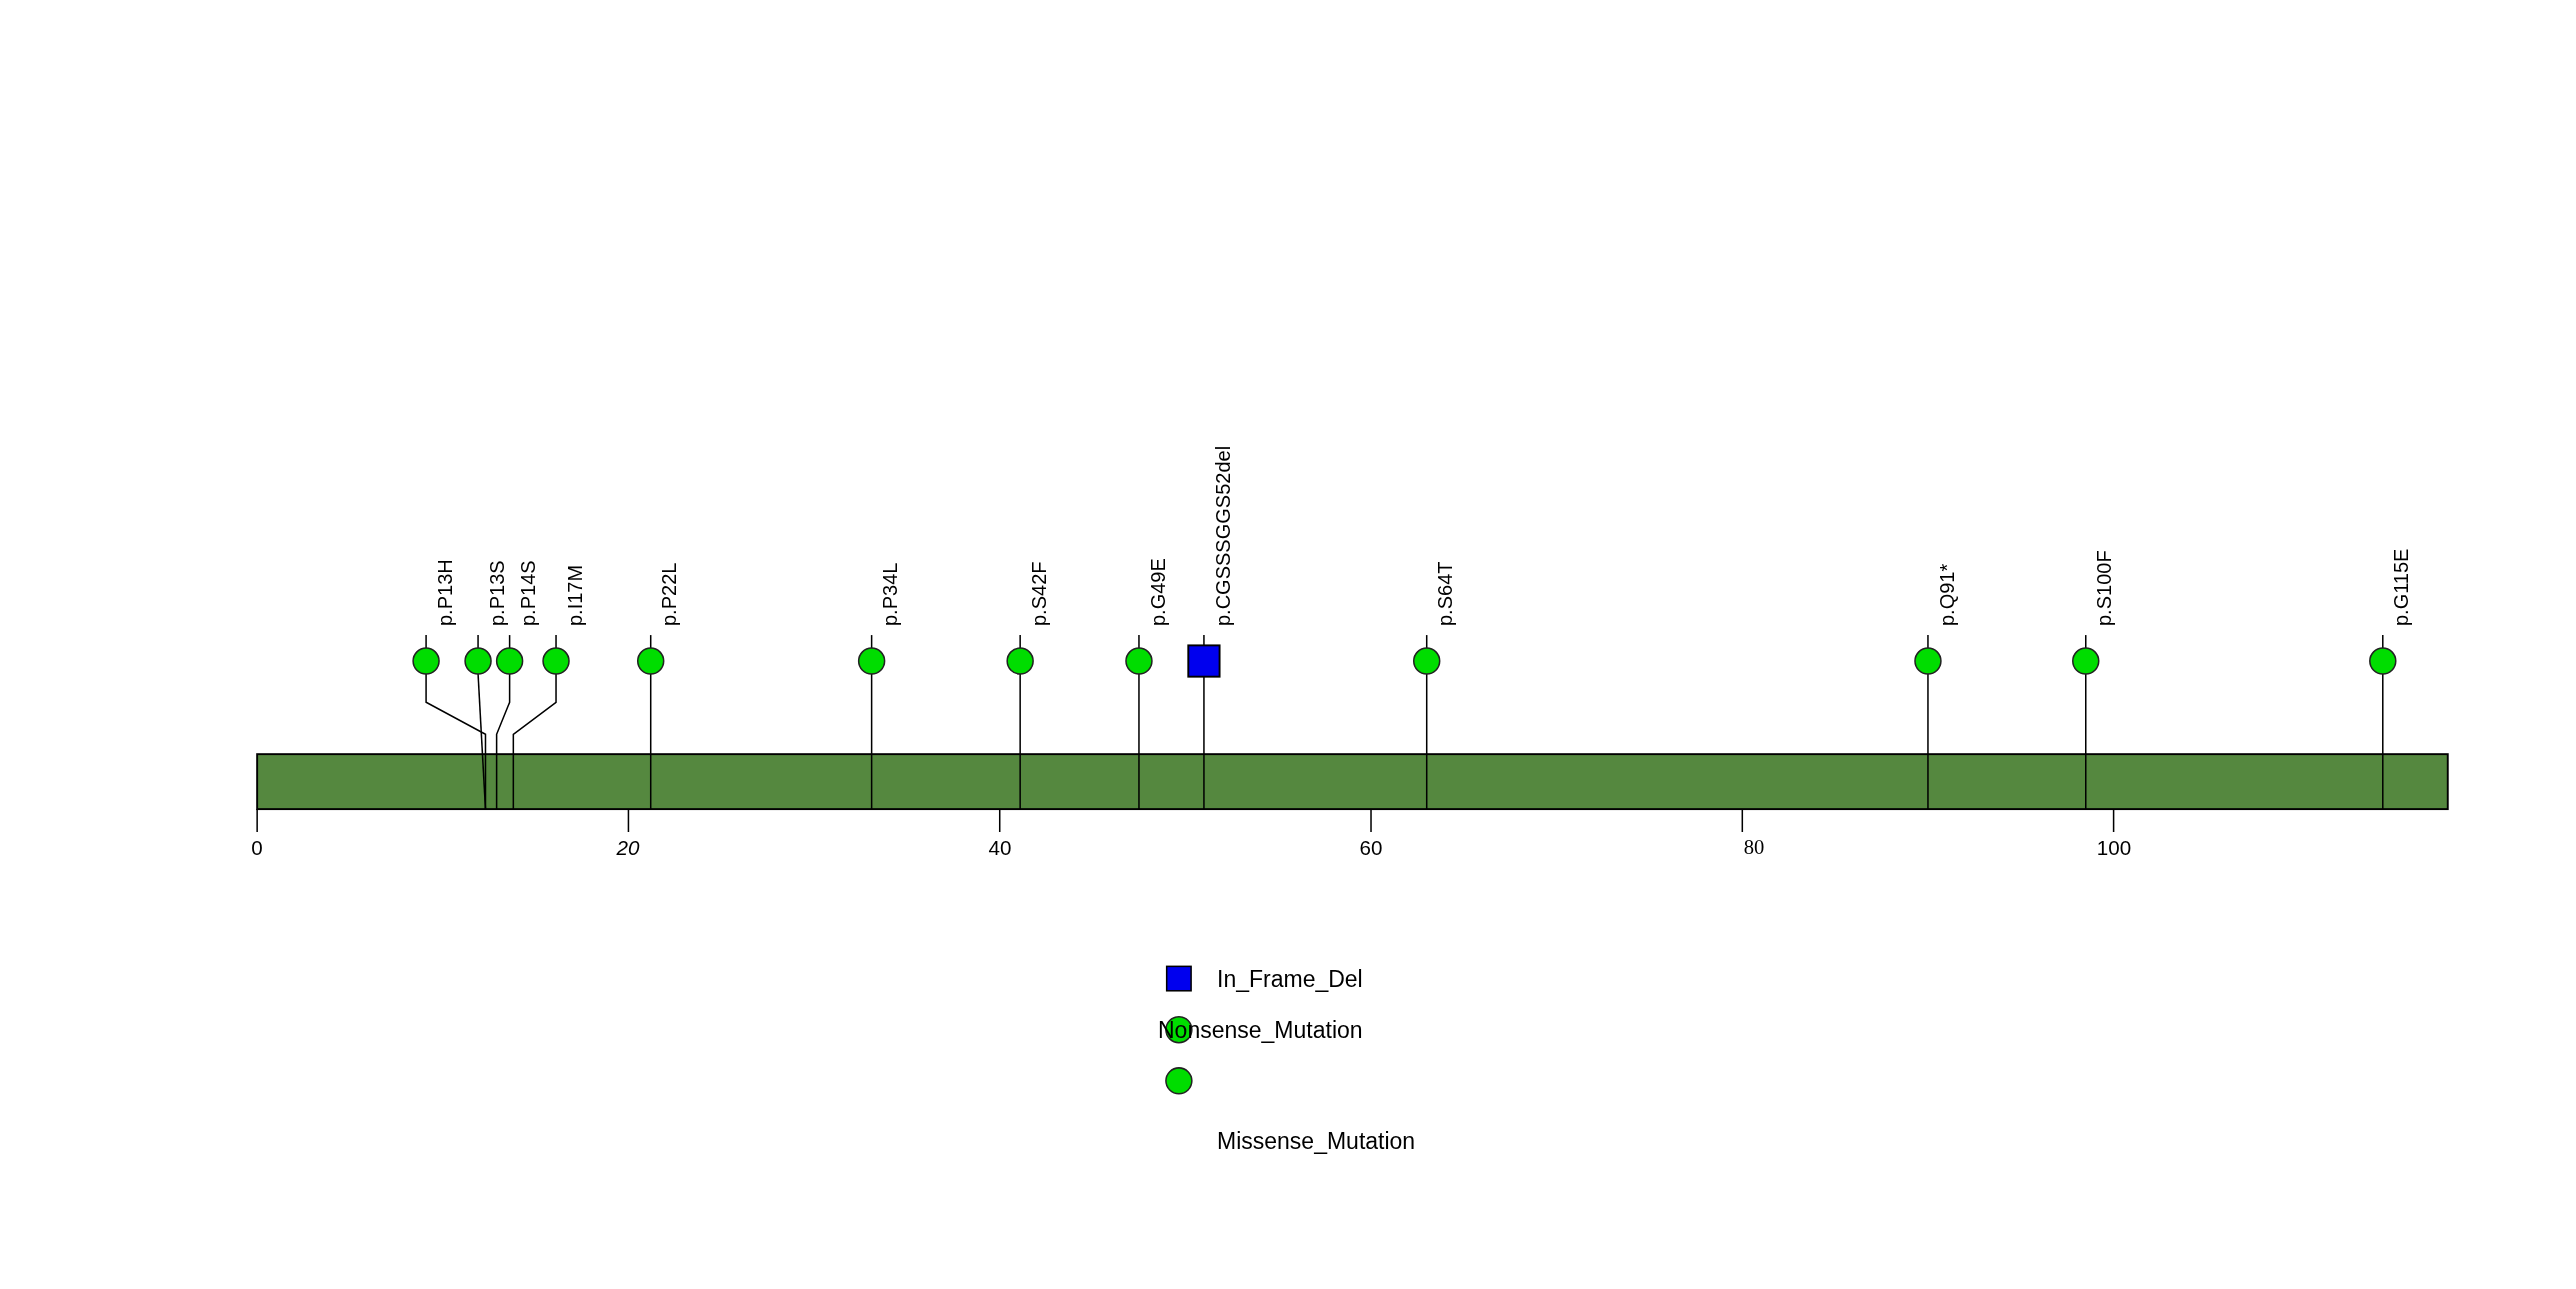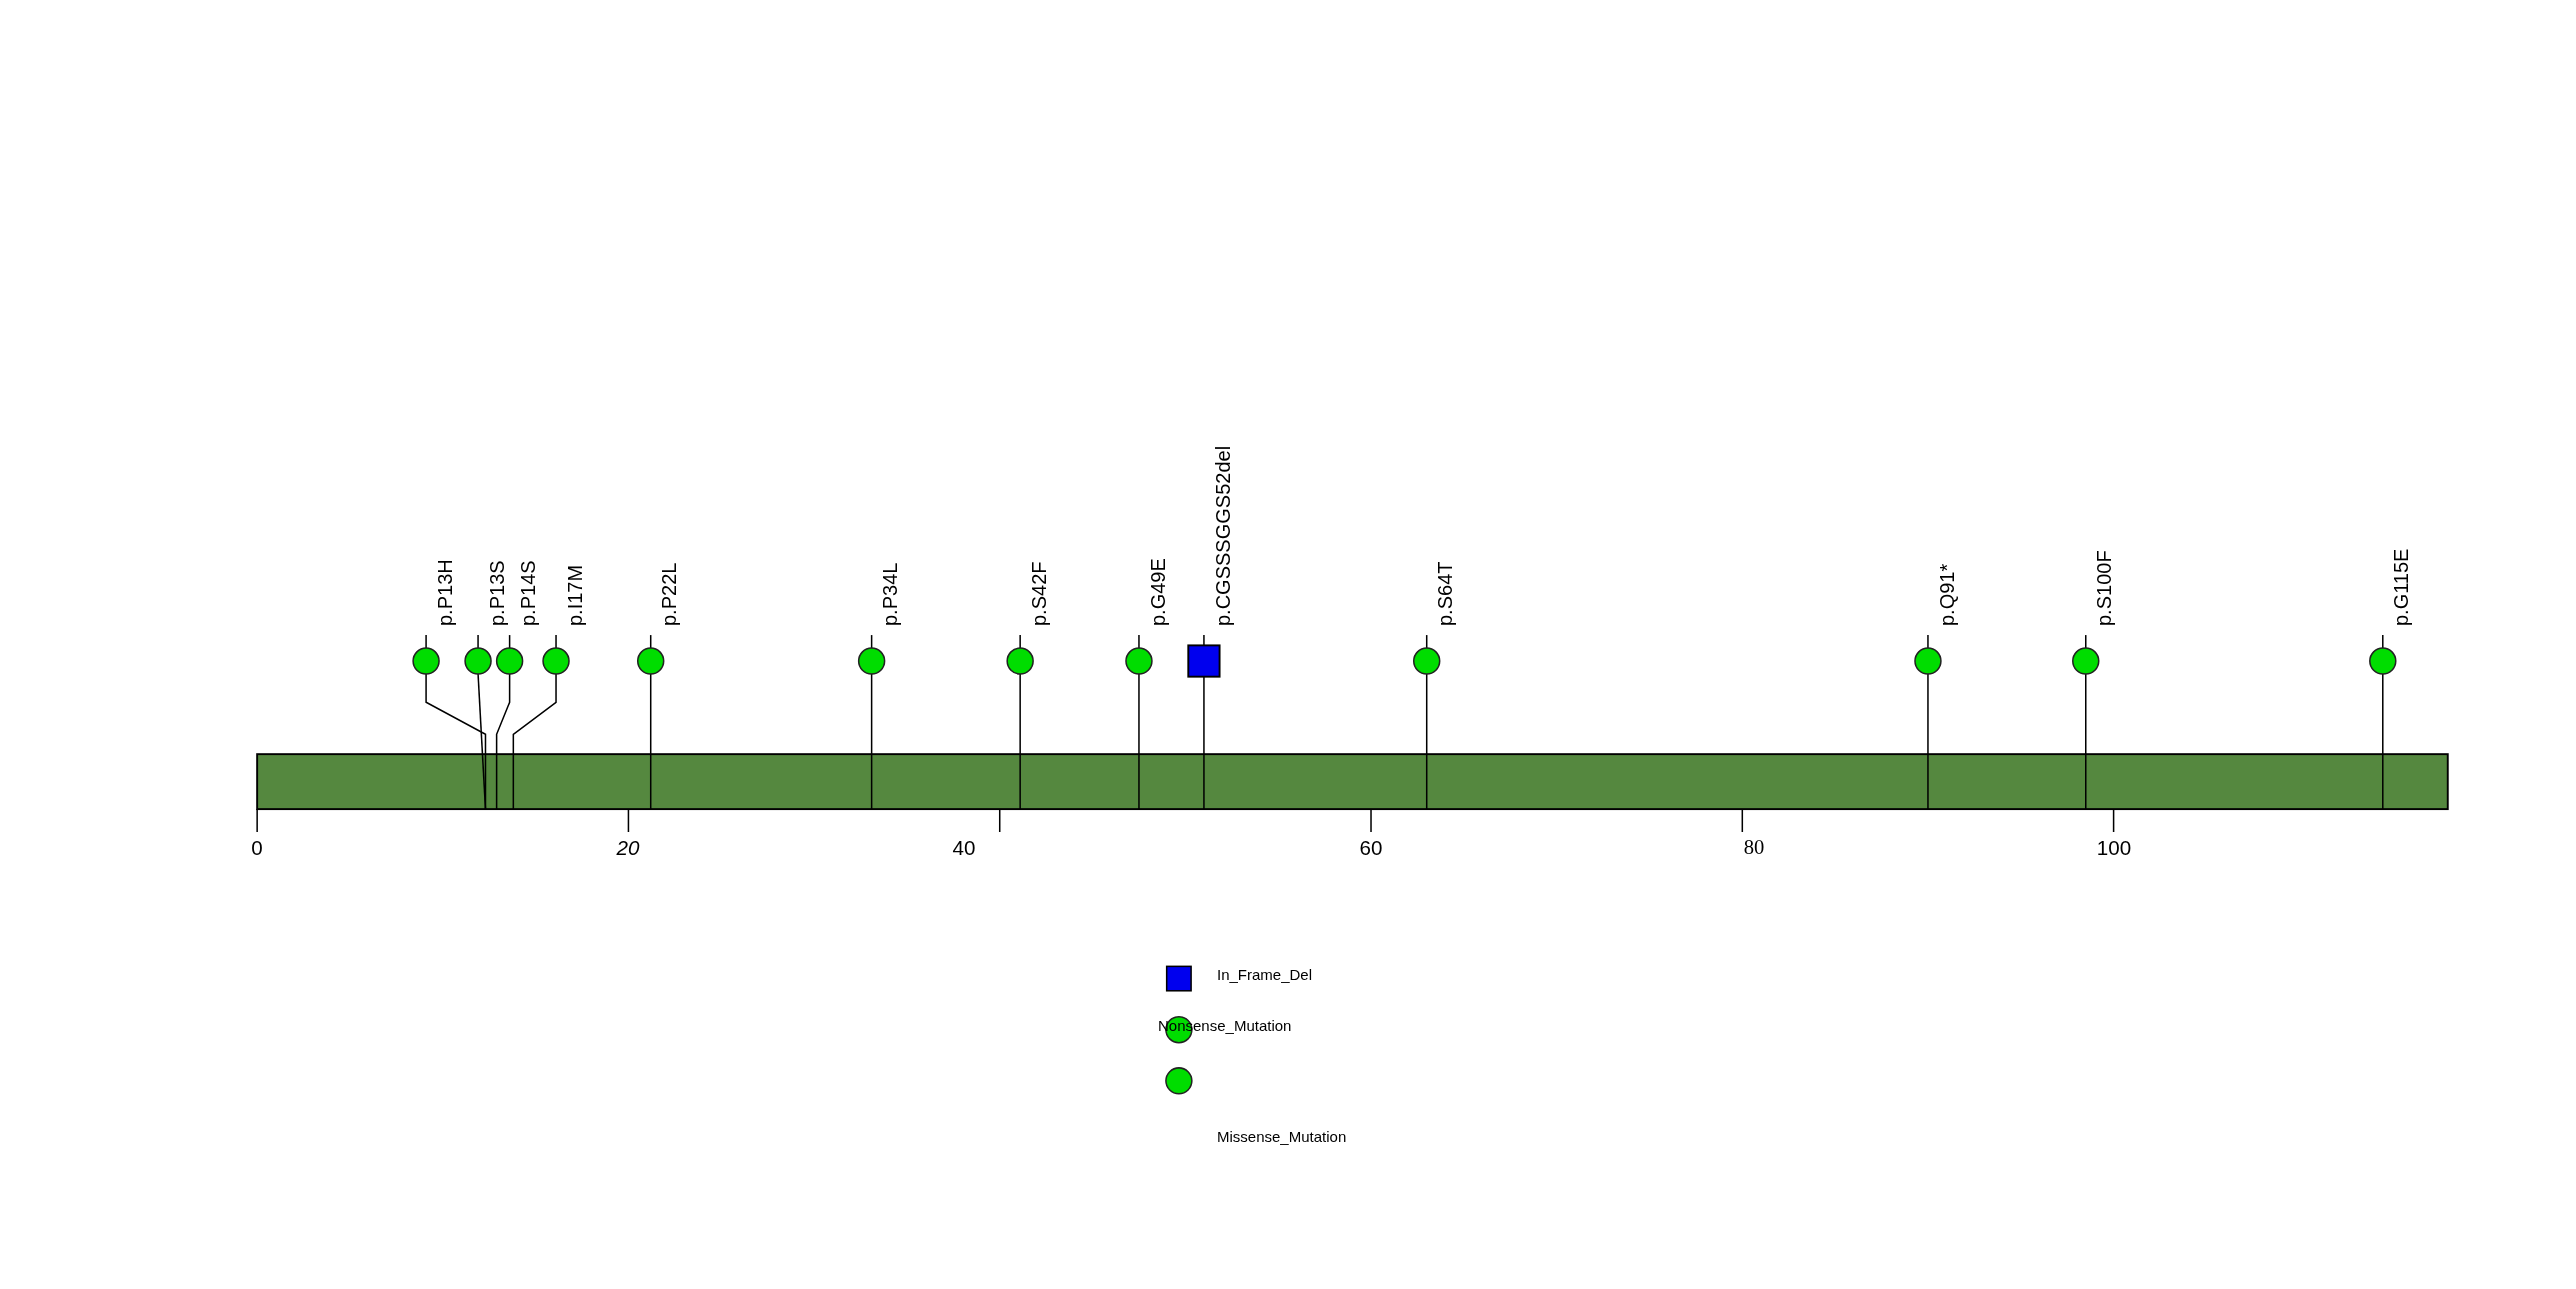--- a/index.html
+++ b/index.html
@@ -1,21 +1,21 @@
 <!DOCTYPE html>
 <html style="font-size:12.2px"><head>
 <meta charset="utf-8">
 <style>
   html,body{margin:0;padding:0;background:#ffffff;}
   body{width:2576px;height:1290px;font-family:"Liberation Sans",sans-serif;overflow:hidden;}
   #stage{position:relative;width:2576px;height:1290px;background:#fff;}
   #plot{position:absolute;left:0;top:0;width:2576px;height:1290px;}
   .lbl{position:absolute;transform-origin:0 0;white-space:nowrap;font-family:"Liberation Sans",sans-serif;font-size:20px;color:#000;letter-spacing:0px;}
   .ticklbl{position:absolute;font-family:"Liberation Sans",sans-serif;font-size:20.6px;color:#000;}
-  .leglbl{position:absolute;font-family:"Liberation Sans",sans-serif;font-size:15px;color:#000;}
+  .leglbl{position:absolute;font-family:"Liberation Sans",sans-serif;font-size:23px;color:#000;}
 </style>
 </head>
 <body>
 
 <div id="stage">
   <svg id="plot" viewBox="0 0 3376 1690" preserveAspectRatio="none">
       <rect x="337" y="988" width="2870.9399999999996" height="72" fill="#55883F" stroke="#000000" stroke-width="2.5"></rect>
       <g>
         <line x1="337" y1="1060" x2="337" y2="1090" stroke="#000000" stroke-width="2"></line>
         <line x1="823.5999999999999" y1="1060" x2="823.5999999999999" y2="1090" stroke="#000000" stroke-width="2"></line>
@@ -94,21 +94,21 @@
       </g>
       <g>
         <circle cx="1545" cy="1349" r="17" fill="#00DD00" stroke="#222222" stroke-width="2"></circle>
       </g>
       <g>
         <circle cx="1545" cy="1416" r="17" fill="#00DD00" stroke="#222222" stroke-width="2"></circle>
       </g>
     </svg>
 <div class="ticklbl" style="left: 257px; top: 836px; transform: translateX(-50%);">0</div>
     <div class="ticklbl" style="left: 628px; top: 836px; transform: translateX(-50%); font-style: italic;">20</div>
-    <div class="ticklbl" style="left: 964px; top: 836px; transform: translateX(-50%);">40</div>
+    <div class="ticklbl" style="left: 1000px; top: 836px; transform: translateX(-50%);">40</div>
     <div class="ticklbl" style="left: 1371px; top: 836px; transform: translateX(-50%);">60</div>
     <div class="ticklbl" style="left: 1754px; top: 836px; transform: translateX(-50%); font-family: Liberation Serif, serif;">80</div>
     <div class="ticklbl" style="left: 2114px; top: 836px; transform: translateX(-50%); text-align: right;">100</div>
     <div class="lbl" style="left: 434px; top: 626px; transform: rotate(-90deg);">p.P13H</div>
     <div class="lbl" style="left: 486px; top: 626px; transform: rotate(-90deg);">p.P13S</div>
     <div class="lbl" style="left: 517px; top: 626px; transform: rotate(-90deg);">p.P14S</div>
     <div class="lbl" style="left: 564px; top: 626px; transform: rotate(-90deg);">p.I17M</div>
     <div class="lbl" style="left: 658px; top: 626px; transform: rotate(-90deg);">p.P22L</div>
     <div class="lbl" style="left: 879px; top: 626px; transform: rotate(-90deg);">p.P34L</div>
     <div class="lbl" style="left: 1028px; top: 626px; transform: rotate(-90deg);">p.S42F</div>

